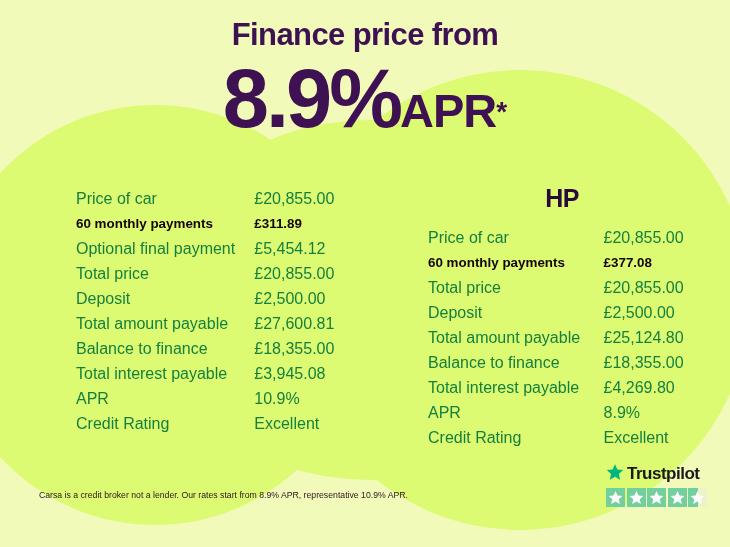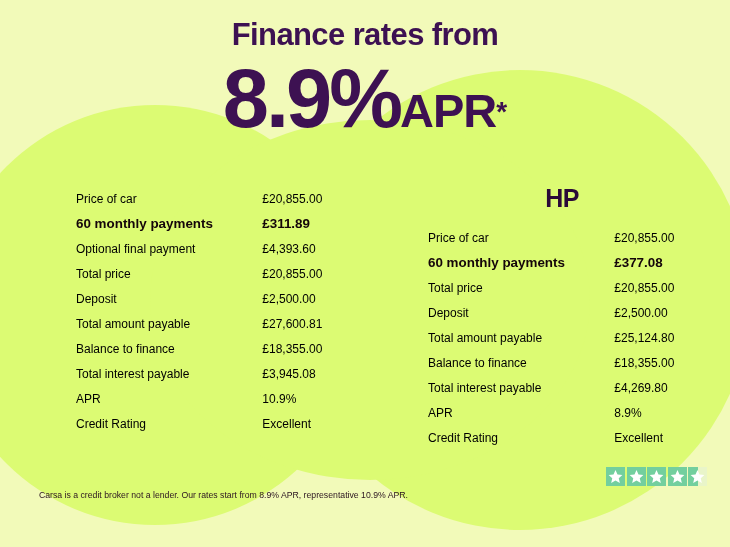--- a/index.html
+++ b/index.html
@@ -104,22 +104,22 @@
     color: #2A0A38;
     line-height: 1;
   }
   .fin-table {
     width: 100%;
     border-collapse: collapse;
   }
   .fin-table td {
     padding: 0;
     height: 25px;
-    font-size: 12px;
-    color: #000000;
+    font-size: 16px;
+    color: #15803d;
     vertical-align: middle;
     white-space: nowrap;
   }
   .fin-table td.label { text-align: left; }
   .fin-table td.value { text-align: left; }
   .fin-table tr.emph td {
     font-weight: bold;
     font-size: 13.4px;
     color: #140509;
   }
@@ -187,40 +187,40 @@
 </head>
 <body>
 
 <div id="stage">
 
   <div class="blob" id="blob-left"></div>
   <div class="blob" id="blob-right"></div>
   <div class="blob" id="blob-center"></div>
 
   <div id="header">
-    <h1 id="headline">Finance rates from</h1>
+    <h1 id="headline">Finance price from</h1>
     <div id="rate-line">
       <span id="rate-big">8.9%</span><span id="rate-unit">APR</span><span id="rate-asterisk">*</span>
     </div>
   </div>
 
   <div class="table-block" id="table-pcp">
     <table class="fin-table">
       <tbody id="pcp-body">
           <tr>
             <td class="label">Price of car</td>
             <td class="value">£20,855.00</td>
           </tr>
           <tr class="emph">
             <td class="label">60 monthly payments</td>
             <td class="value">£311.89</td>
           </tr>
           <tr>
             <td class="label">Optional final payment</td>
-            <td class="value">£4,393.60</td>
+            <td class="value">£5,454.12</td>
           </tr>
           <tr>
             <td class="label">Total price</td>
             <td class="value">£20,855.00</td>
           </tr>
           <tr>
             <td class="label">Deposit</td>
             <td class="value">£2,500.00</td>
           </tr>
           <tr>
@@ -289,20 +289,28 @@
           </tr>
         </tbody>
     </table>
   </div>
 
   <div id="footer-note">
     <p>Carsa is a credit broker not a lender. Our rates start from 8.9% APR, representative 10.9% APR.</p>
   </div>
 
   <div id="trustpilot">
+    <div id="tp-brand">
+      <span>
+        <svg width="18" height="18" viewBox="0 0 24 24" aria-hidden="true">
+          <polygon points="12,1.5 15.2,8.6 23,9.4 17.2,14.6 18.9,22.3 12,18.3 5.1,22.3 6.8,14.6 1,9.4 8.8,8.6" fill="#00B67A"></polygon>
+        </svg>
+      </span>
+      <span id="tp-wordmark">Trustpilot</span>
+    </div>
     <div id="tp-stars">
         <div class="tp-star-box">
           <svg width="15" height="15" viewBox="0 0 24 24" aria-hidden="true">
             <polygon points="12,1.5 15.2,8.6 23,9.4 17.2,14.6 18.9,22.3 12,18.3 5.1,22.3 6.8,14.6 1,9.4 8.8,8.6" fill="#ffffff"></polygon>
           </svg>
         </div>
         <div class="tp-star-box">
           <svg width="15" height="15" viewBox="0 0 24 24" aria-hidden="true">
             <polygon points="12,1.5 15.2,8.6 23,9.4 17.2,14.6 18.9,22.3 12,18.3 5.1,22.3 6.8,14.6 1,9.4 8.8,8.6" fill="#ffffff"></polygon>
           </svg>

